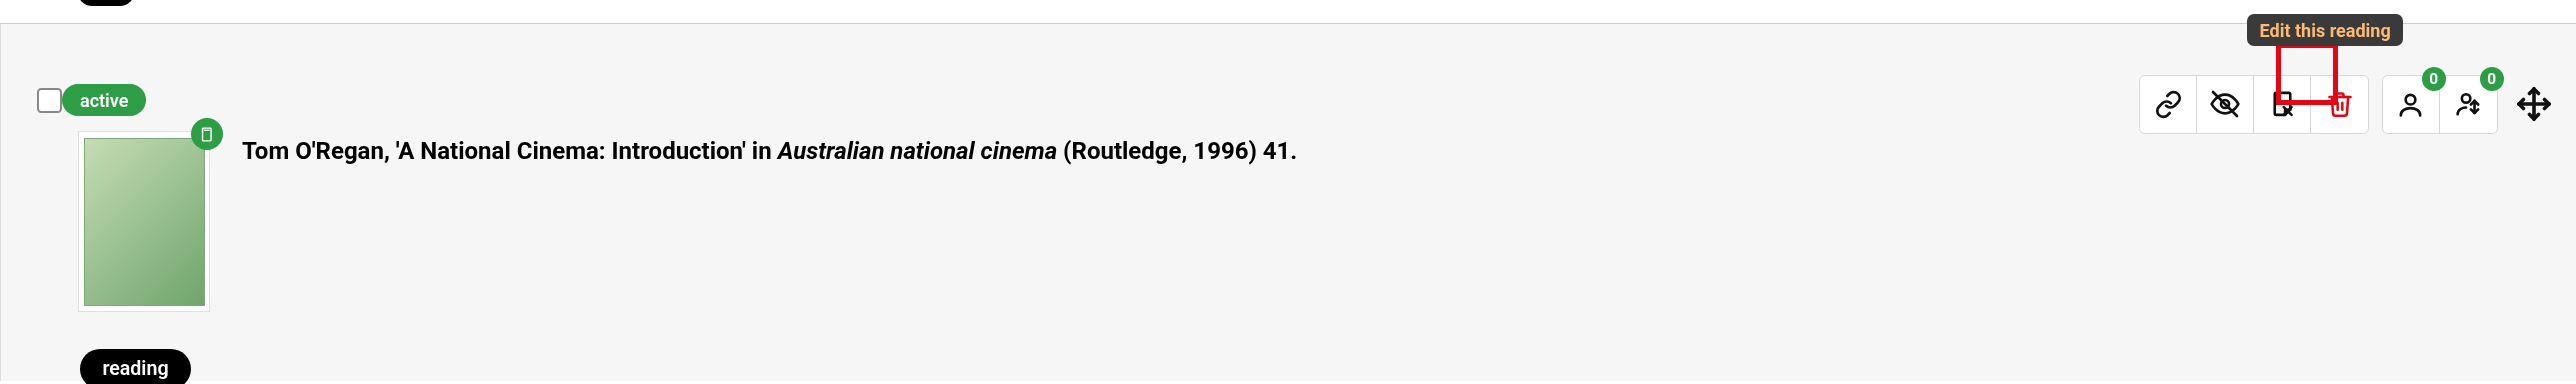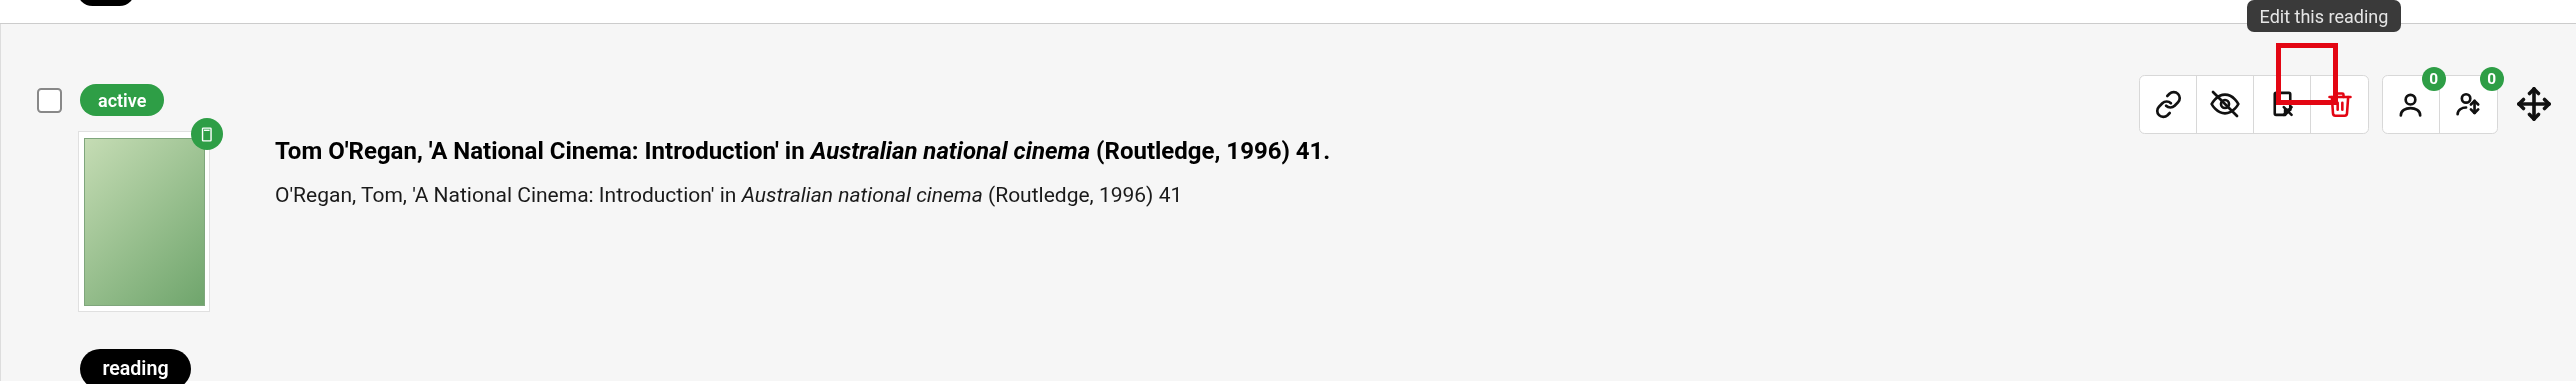--- a/index.html
+++ b/index.html
@@ -34,21 +34,21 @@
     border-left: 1.4px solid #ddd;
     padding: 34px 0 31px 0;
     min-height: 357px;
   }
   .checkbox {
     position: absolute; left: 36px; top: 64px;
     width: 25px; height: 25px;
     border: 2.1px solid #888; border-radius: 4.2px; background: #fff;
   }
   .active-pill {
-    position: absolute; left: 79px; top: 60px;
+    position: absolute; left: 61px; top: 60px;
     background: #2e9e46; color: #fff;
     font-weight: 600; font-size: 18px;
     padding: 5.6px 18px; border-radius: 28px;
   }
   .book {
     position: absolute; left: 77px; top: 107px;
     width: 132px; height: 181px;
     background: #fff; border: 1.4px solid #e0e0e0;
     display: flex; align-items: center; justify-content: center;
   }
@@ -56,37 +56,37 @@
     width: 121px; height: 168px;
     background: linear-gradient(135deg, #c5dcb4, #6fa56c);
     border: 1.4px solid #7fa67c;
   }
   .book-badge {
     position: absolute; right: -14px; top: -14px;
     width: 32px; height: 32px; border-radius: 50%;
     background: #2e9e46; display: flex; align-items: center; justify-content: center;
   }
   .text-block {
-    position: absolute; left: 241px; top: 112px; right: 414px; margin-left: 33px;
+    position: absolute; left: 241px; top: 112px; right: 414px;
   }
   .title-line {
     font-size: 24px; font-weight: 700; line-height: 1.25; color: #000;
   }
   .title-line .ital { font-style: italic; }
   .sub-line { margin-top: 17px; font-size: 21px; color: #1a1a1a; }
   .sub-line .ital { font-style: italic; }
   .required-pill {
     position: absolute; left: 79px; top: 325px;
     background: #000; color: #fff; font-weight: 600;
     font-size: 19.6px; padding: 8.4px 22.4px; border-radius: 28px;
   }
   
   .tooltip-pos {
-    position: absolute; left: 2247px; top: 0;
-    background: #3a3a3a; color: #e5e5e5; font-weight: 400;
+    position: absolute; left: 2247px; top: 14px;
+    background: #3a3a3a; color: #fdba74; font-weight: 700;
     font-size: 18px; padding: 5.6px 12.6px; border-radius: 7px; white-space: nowrap;
     z-index: 40;
   }
   .highlight-pos {
     position: absolute; left: 2276px; top: 43px;
     width: 62px; height: 62px; border: 5.6px solid #e30613;
     z-index: 30; pointer-events: none;
   }
   
   .toolbar {
@@ -141,23 +141,20 @@
         <svg width="17" height="17" viewBox="0 0 24 24" fill="#fff">
             <path d="M6 2h10a2 2 0 0 1 2 2v16a2 2 0 0 1-2 2H6a2 2 0 0 1-2-2V4a2 2 0 0 1 2-2zm0 2v16h10V4H6z"></path>
             <rect x="7" y="5" width="8" height="2" fill="#fff"></rect>
           </svg>
       </div>
     </div>
 
     <div class="text-block">
       <div class="title-line">
         <span>Tom O'Regan, 'A National Cinema: Introduction' in </span><span class="ital">Australian national cinema</span><span> (Routledge, 1996) 41.</span>
-      </div>
-      <div class="sub-line">
-        <span>O'Regan, Tom, 'A National Cinema: Introduction' in </span><span class="ital">Australian national cinema</span><span> (Routledge, 1996) 41</span>
       </div>
     </div>
 
     <div class="required-pill">
       <span>reading</span>
     </div>
 
     <div class="toolbar">
       <div class="btn-group">
         <div class="btn">

